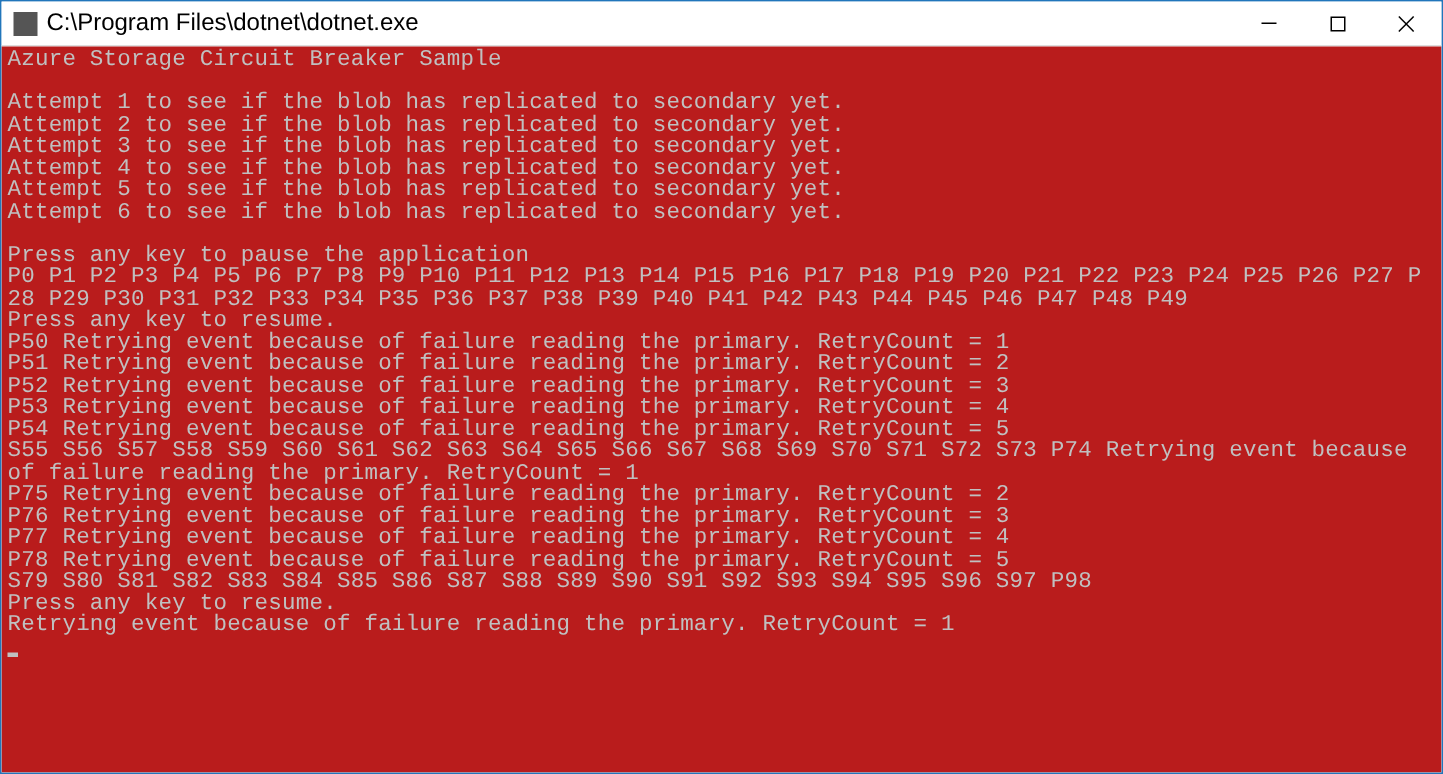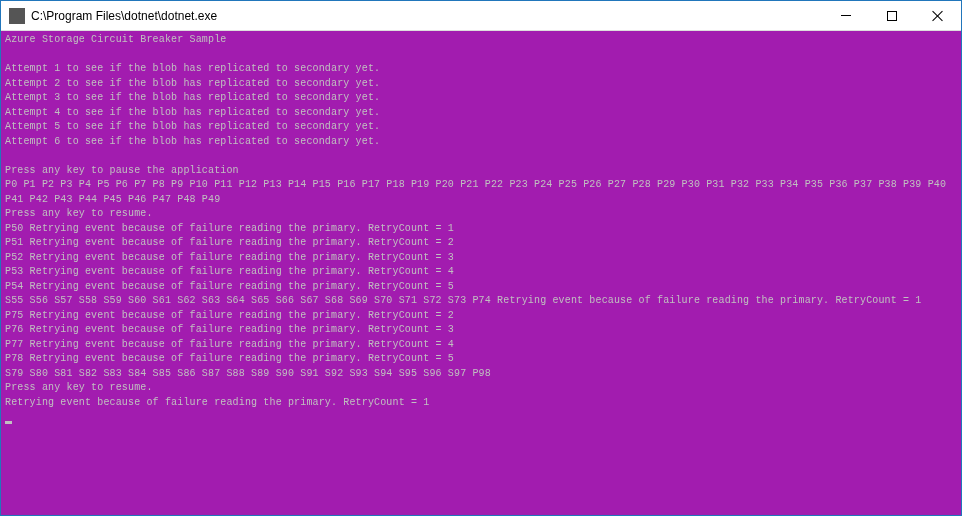--- a/index.html
+++ b/index.html
@@ -25,21 +25,21 @@
     .titlebar-icon {
       width: 16px;
       height: 16px;
       margin-left: 8px;
       margin-right: 6px;
       background: #555;
       display: inline-block;
     }
     .titlebar-text {
       flex: 1;
-      font-size: 12px;
+      font-size: 16px;
       color: #000;
       white-space: nowrap;
       overflow: hidden;
     }
     .titlebar-buttons {
       display: flex;
       height: 100%;
     }
     .titlebar-btn {
       width: 46px;
@@ -72,24 +72,24 @@
       position: absolute;
       left: 5px;
       top: -1px;
       width: 1px;
       height: 14px;
       background: #000;
     }
     .close-glyph::before { transform: rotate(45deg); }
     .close-glyph::after { transform: rotate(-45deg); }
     .console {
-      background: #a21caf;
+      background: #b91c1c;
       color: #c0c0c0;
       font-family: Consolas, 'Courier New', monospace;
-      font-size: 10px;
+      font-size: 15px;
       line-height: 14.5px;
       padding: 2px 13px 2px 4px;
       height: calc(100% - 30px);
       overflow: hidden;
       white-space: pre-wrap;
       word-break: break-all;
       letter-spacing: 0.15px;
     }
     .cursor {
       display: inline-block;

